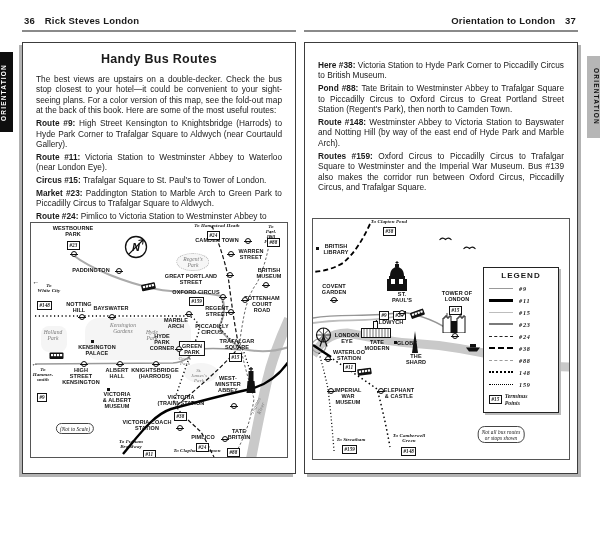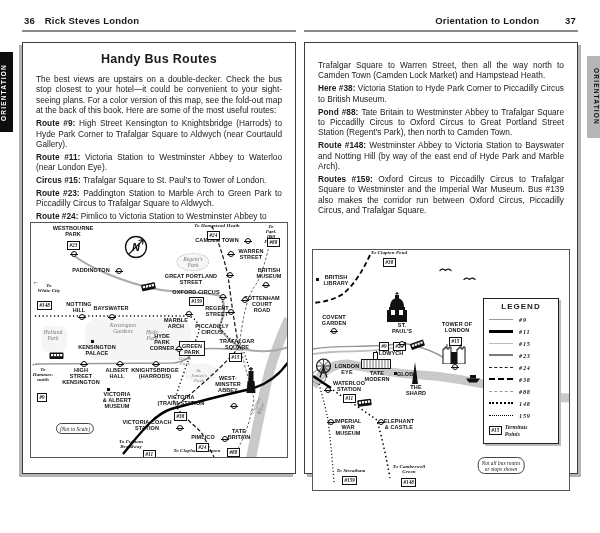--- a/index.html
+++ b/index.html
@@ -7,35 +7,35 @@
          font-family:"Liberation Sans",sans-serif;color:#1a1a1a;}
   
   .tab{position:absolute;writing-mode:vertical-rl;text-align:center;
        font:bold 6.5px "Liberation Sans",sans-serif;letter-spacing:1.2px;}
   .tab-left{left:0;top:52px;width:13px;height:80px;background:#0e0e0e;color:#fff;transform:rotate(180deg);}
   .tab-right{right:0;top:56px;width:13px;height:82px;background:#b6b6b6;color:#111;}
   
   .pg-head{position:absolute;top:15px;font:bold 9.5px "Liberation Sans",sans-serif;letter-spacing:.2px;white-space:nowrap;}
   .pg-head .num{margin:0 7px 0 0;}
   .pg-head-r{right:24px;}
-  .pg-head-r .num{margin:0 0 0 23px;}
+  .pg-head-r .num{margin:0 0 0 7px;}
   .head-rule{position:absolute;top:30px;height:1.5px;background:#8a8a8a;}
   
   .page-box{position:absolute;top:42px;width:272px;height:430px;background:#fff;border:1.3px solid #3c3c3c;}
   .page-box.pl{left:22px;box-shadow:-3px 3px 0 #b3b3b3;}
   .page-box.pr{left:304px;box-shadow:3px 3px 0 #b3b3b3;}
   .box-title{text-align:center;font:bold 12.5px "Liberation Sans",sans-serif;letter-spacing:.3px;margin:9px 0 8px 0;}
   .copy{padding:0 13px;font-size:8.3px;line-height:10.4px;text-align:justify;}
   .copy p{margin:0 0 2.5px 0;}
   .copy.pr-copy{padding-top:17px;}
   .route b{font-weight:bold;}
   
   .map{position:absolute;left:7px;background:#fff;border:1px solid #555;overflow:hidden;}
   .map-l{top:179px;width:256px;height:234px;}
-  .map-r{top:175px;width:256px;height:240px;margin-top:31px;}
+  .map-r{top:175px;width:256px;height:240px;}
   .map svg.underlay{position:absolute;left:0;top:0;}
   .mlbl{position:absolute;font:bold 5.5px "Liberation Sans",sans-serif;line-height:6px;text-align:center;
         white-space:pre-line;color:#111;letter-spacing:.1px;}
   .mlbl.park{font:italic 5.5px "Liberation Serif",serif;color:#777;}
   .mlbl.sm{font-size:5px;}
   .mlbl.dir{font:italic bold 5px "Liberation Serif",serif;color:#111;}
   .mlbl.boxed{border:.8px solid #111;background:#fff;padding:.5px 2px;}
   .mlbl.oval{border:.8px solid #444;border-radius:7px;padding:1.5px 3px;
              font:italic 5.2px "Liberation Serif",serif;font-weight:normal;background:#fff;}
   .mlbl.oval-dot{border:1px dotted #b5b5b5;border-radius:50%;padding:2px 6px;background:#f6f6f6;}
@@ -86,21 +86,21 @@
   <div class="head-rule" style="left:304px;width:274px;"></div>
 
   <div class="page-box pl">
     <div class="box-title">Handy Bus Routes</div>
     <div class="copy">
       <p>The best views are upstairs on a double-decker. Check the bus stop closest to your hotel—it could be convenient to your sight-seeing plans. For a color version of this map, see the fold-out map at the back of this book. Here are some of the most useful routes:</p>
       <div>
           <p class="route"><b>Route #9: </b>High Street Kensington to Knightsbridge (Harrods) to Hyde Park Corner to Trafalgar Square to Aldwych (near Courtauld Gallery).</p>
           <p class="route"><b>Route #11: </b>Victoria Station to Westminster Abbey to Waterloo (near London Eye).</p>
           <p class="route"><b>Circus #15: </b>Trafalgar Square to St. Paul's to Tower of London.</p>
-          <p class="route"><b>Route #23: </b>Paddington Station to Marble Arch to Green Park to Piccadilly Circus to Trafalgar Square to Aldwych.</p>
+          <p class="route"><b>Market #23: </b>Paddington Station to Marble Arch to Green Park to Piccadilly Circus to Trafalgar Square to Aldwych.</p>
           <p class="route"><b>Route #24: </b>Pimlico to Victoria Station to Westminster Abbey to</p>
         </div>
     </div>
 
     <div class="map map-l">
       <svg class="underlay" width="256" height="234">
         <rect x="54" y="95" width="106" height="42" rx="14" fill="#f5f5f5"></rect>
         <rect x="10" y="103" width="26" height="26" rx="8" fill="#f5f5f5"></rect>
         <ellipse cx="170" cy="150" rx="17" ry="10" fill="#f5f5f5"></ellipse>
         <path d="M258,96 C248,118 240,140 236,158 C231,180 226,205 220,236" stroke="#c9c9c9" stroke-width="10" fill="none"></path>
@@ -247,21 +247,20 @@
             <path d="M6 0 V4 M4 1.8 H8" stroke="#111" stroke-width="1.2"></path>
             <rect x="3.5" y="4" width="5" height="10" fill="#111"></rect>
             <path d="M2.5 14 H9.5 L10.5 26 H1.5 Z" fill="#111"></path>
           </svg></div>
       </div>
   </div>
 
   <div class="page-box pr">
     <div class="copy pr-copy">
       <div>
-          <p class="route">Trafalgar Square to Warren Street, then all the way north to Camden Town (Camden Lock Market) and Hampstead Heath.</p>
           <p class="route"><b>Here #38: </b>Victoria Station to Hyde Park Corner to Piccadilly Circus to British Museum.</p>
           <p class="route"><b>Pond #88: </b>Tate Britain to Westminster Abbey to Trafalgar Square to Piccadilly Circus to Oxford Circus to Great Portland Street Station (Regent's Park), then north to Camden Town.</p>
           <p class="route"><b>Route #148: </b>Westminster Abbey to Victoria Station to Bayswater and Notting Hill (by way of the east end of Hyde Park and Marble Arch).</p>
           <p class="route"><b>Routes #159: </b>Oxford Circus to Piccadilly Circus to Trafalgar Square to Westminster and the Imperial War Museum. Bus #139 also makes the corridor run between Oxford Circus, Piccadilly Circus, and Trafalgar Square.</p>
         </div>
     </div>
 
     <div class="map map-r">
       <svg class="underlay" width="256" height="240">
         <path d="M0,136 C8,124 16,114 34,114 C58,118 76,123 96,124 C130,126 162,131 196,140 C220,146 242,148 258,148" stroke="#c9c9c9" stroke-width="9" fill="none"></path>

